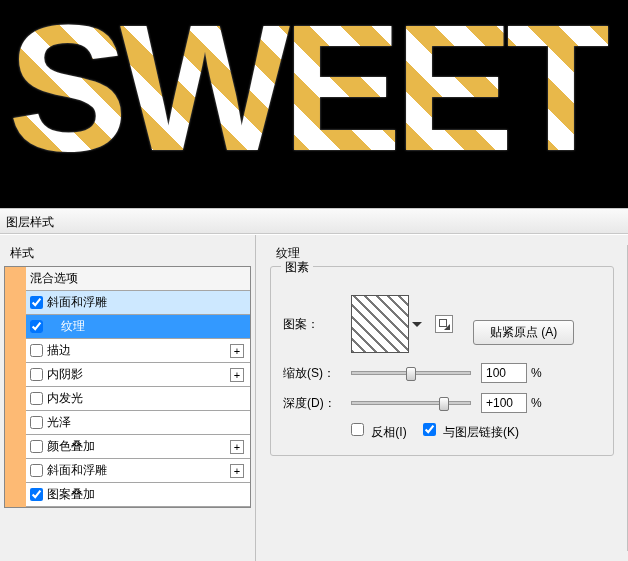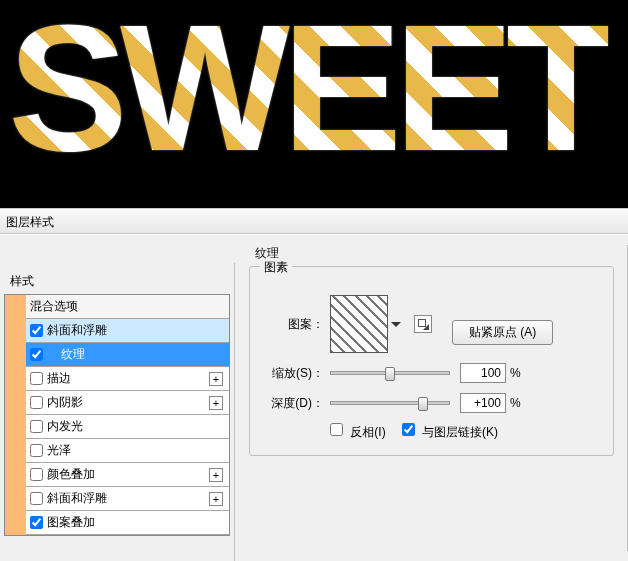--- a/index.html
+++ b/index.html
@@ -45,24 +45,23 @@
 }
 
 .dialog-body {
   display: flex;
   height: calc(561px - 208px - 26px);
   background: #f0f0f0;
   border-top: 1px solid #fff;
 }
 
 .left-panel {
-  width: 235px;
+  width: 256px;
   border-right: 1px solid #c0c0c0;
   padding: 8px 4px;
-  margin-top: 28px;
 }
 
 .section-label {
   padding: 2px 6px 4px 6px;
 }
 
 .style-list {
   border: 1px solid #888;
   background: #fdba74;
   padding-left: 21px;
@@ -126,21 +125,20 @@
   padding: 0 4px;
 }
 
 .pattern-row, .slider-row, .check-row {
   display: flex;
   align-items: center;
   margin-top: 10px;
 }
 .pattern-row .lbl, .slider-row .lbl {
   width: 68px;
-  text-align: right;
   padding-right: 6px;
 }
 .pattern-thumb {
   width: 58px;
   height: 58px;
   border: 1px solid #555;
   background:
     repeating-linear-gradient(45deg, #777 0 2px, #fff 2px 8px),
     #fff;
   background-size: 100% 100%;
@@ -202,21 +200,21 @@
   background: linear-gradient(#fff,#ccc);
   border: 1px solid #777;
   border-radius: 2px;
   transform: translateX(-50%);
 }
 .num-input {
   width: 46px;
   height: 20px;
   border: 1px solid #888;
   background: #fff;
-  text-align: right;
+  text-align: left;
   padding: 2px 4px;
 }
 .unit { margin-left: 4px; }
 .check-row { padding-left: 68px; gap: 16px; }
 .check-row input { margin-right: 4px; }
 .right-divider {
   position:absolute;
   right:0;
   top:10px;
   bottom:10px;

